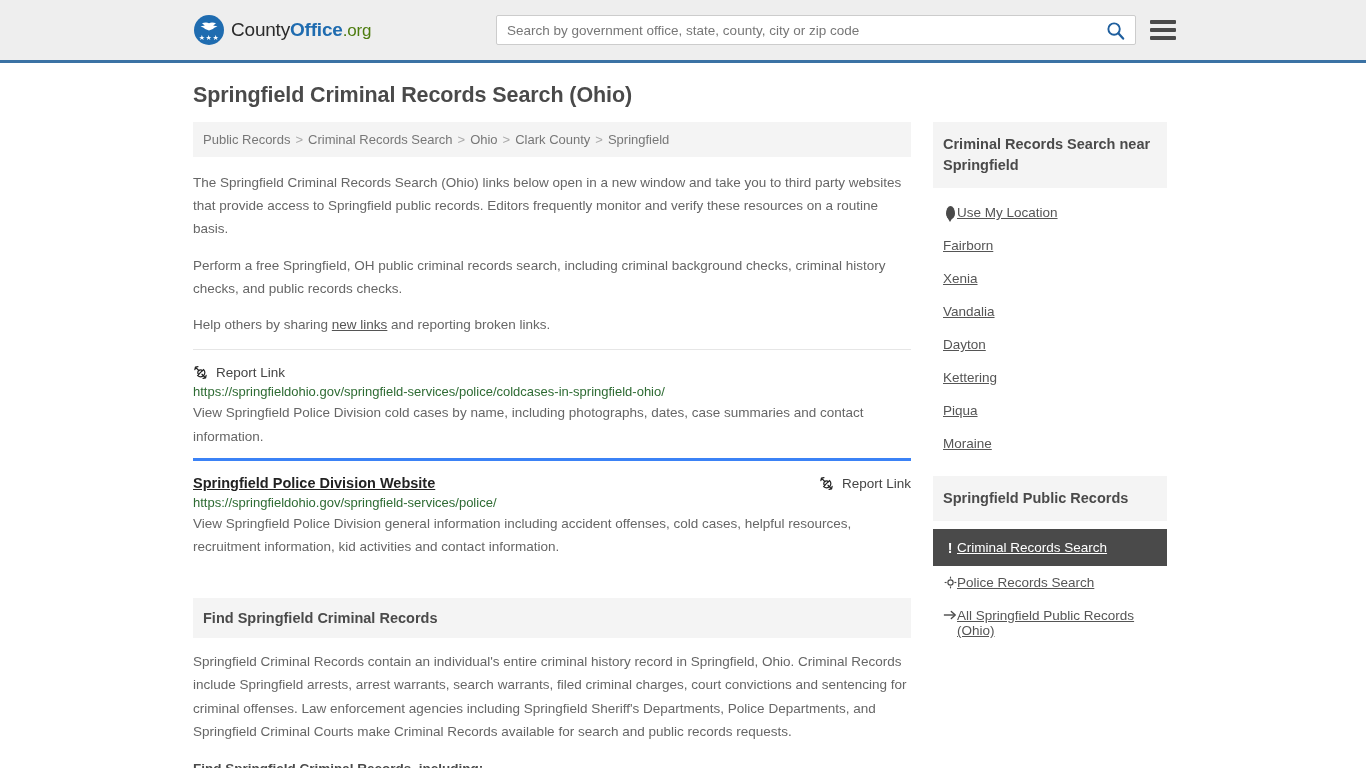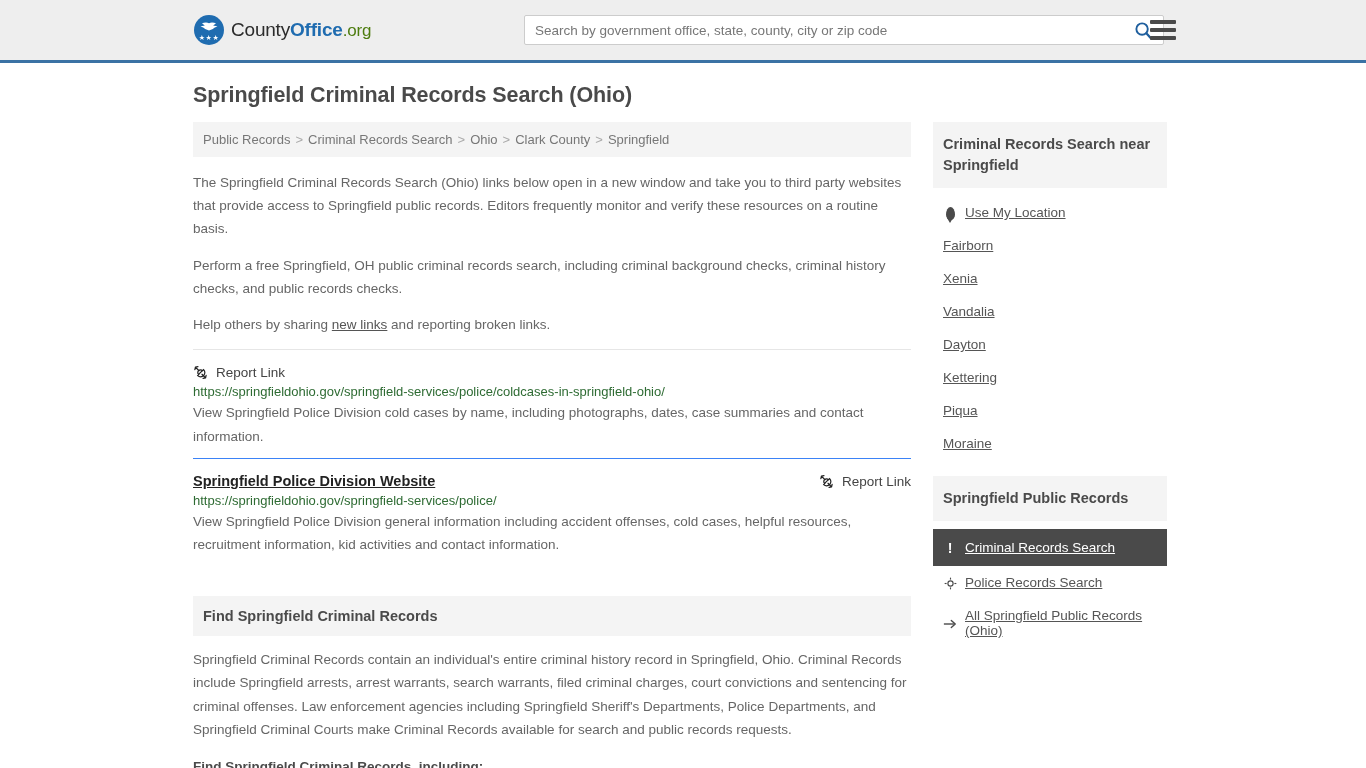--- a/index.html
+++ b/index.html
@@ -57,21 +57,21 @@
     color: #333333;
     letter-spacing: -0.2px;
     white-space: nowrap;
   }
   .brand-text .b1 { color: #2b2b2b; }
   .brand-text .b2 { color: #1f6cb0; font-weight: bold; }
   .brand-text .b3 { color: #4d7c0f; font-size: 17px; }
 
   .search-wrap {
     position: absolute;
-    left: 524px;
+    left: 496px;
     width: 640px;
     height: 30px;
     background: #ffffff;
     border: 1px solid #cccccc;
     border-radius: 2px;
     display: flex;
     align-items: center;
   }
   .search-input {
     flex: 1 1 auto;
@@ -157,21 +157,21 @@
   }
   p.intro a {
     color: #555555;
     text-decoration: underline;
     font-weight: 500;
   }
 
   
   .result {
     padding: 14px 0 10px 0;
-    border-top: 1px solid #3b82f6;
+    border-top: 3px solid #3b82f6;
   }
   .result:first-of-type { border-top: 1px solid #e6e6e6; }
   .result-head {
     display: flex;
     justify-content: space-between;
     align-items: flex-start;
   }
   .result-title {
     font-size: 14.5px;
     font-weight: bold;
@@ -234,22 +234,21 @@
     background: #f4f4f4;
     padding: 12px 10px;
     font-size: 14.5px;
     font-weight: bold;
     color: #4a4a4a;
     line-height: 1.45;
   }
   .side-list { padding: 8px 0 0 0; }
   .side-item {
     display: flex;
-    align-items: center;
-    gap: 8px;
+    align-items: flex-start;
     padding: 9px 10px;
     font-size: 13.5px;
   }
   .side-item a {
     color: #555555;
     text-decoration: underline;
     cursor: pointer;
   }
   .side-item .ico {
     width: 14px;

